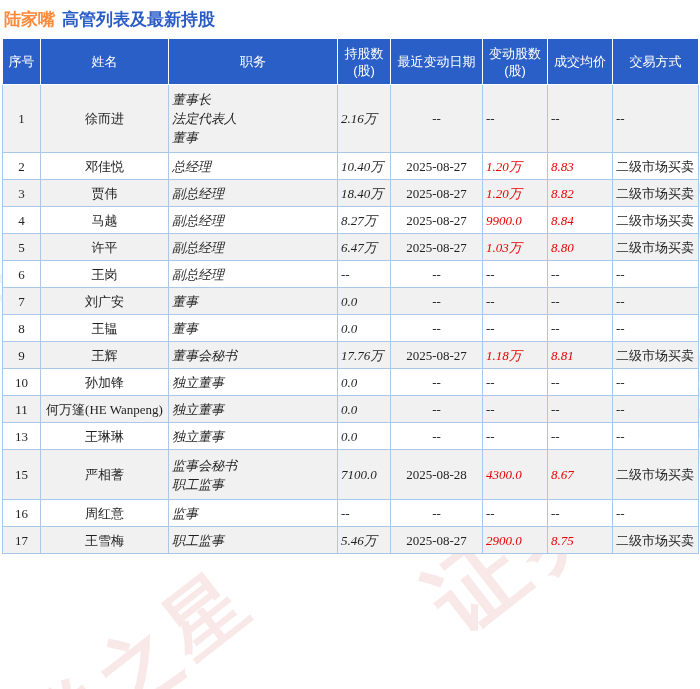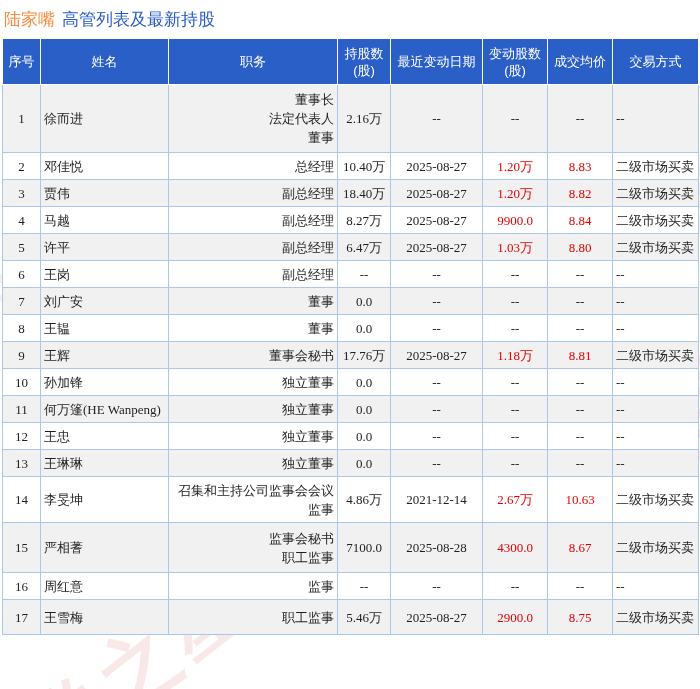--- a/index.html
+++ b/index.html
@@ -16,40 +16,40 @@
   .wm-pink{color:rgba(205,80,80,0.13);}
   .wm1{left:-30px;top:150px;}
   .wm2{left:200px;top:330px;}
   .wm3{left:400px;top:430px;font-size:92px;}
   .wm4{left:560px;top:120px;}
   .wm5{left:-60px;top:640px;}
 
   .content{position:relative;z-index:1;}
 
   
-  .title{padding:9px 0 7px 4px;font-size:17px;font-weight:normal;line-height:22px;}
+  .title{padding:9px 0 7px 4px;font-size:17px;font-weight:bold;line-height:22px;}
   .t-stock{color:#fb8a3c;margin-right:7px;}
   .t-rest{color:#2a5cc8;}
 
   
   table{border-collapse:collapse;table-layout:fixed;width:696px;margin-left:2px;
         border:1px solid #14532d;}
   th{background:#2b5fc8;color:#ffffff;font-size:13px;font-weight:normal;
      border:1px solid #ffffff;text-align:center;vertical-align:middle;
      white-space:pre-line;line-height:17px;height:45px;padding:0 1px;}
   td{border:1px solid #aac8e8;font-size:13px;color:#1f1f1f;
      font-family:"Liberation Serif","DejaVu Serif",serif;
      vertical-align:middle;padding:0 3px;line-height:19px;overflow:hidden;}
   tbody tr:nth-child(odd) td{background:#f1f1f1;}
   tbody tr:nth-child(even) td{background:#ffffff;}
 
   .c-no{text-align:center;}
-  .c-name{text-align:left;}
-  .c-pos{text-align:right;white-space:pre-line;}
-  .c-num{text-align:center;}
+  .c-name{text-align:center;}
+  .c-pos{text-align:left;white-space:pre-line;font-style:italic;}
+  .c-num{text-align:left;font-style:italic;}
   .c-date{text-align:center;}
   .c-method{text-align:left;}
   .red{color:#e60000;}
 
   
   .footer{margin:9px 0 0 4px;font-size:12.5px;color:#4a4a4a;}
 </style>
 </head>
 <body>
 
@@ -200,49 +200,28 @@
             <td class="c-no">11</td>
             <td class="c-name">何万篷(HE Wanpeng)</td>
             <td class="c-pos">独立董事</td>
             <td class="c-num">0.0</td>
             <td class="c-date">--</td>
             <td class="c-num">--</td>
             <td class="c-num">--</td>
             <td class="c-method">--</td>
           </tr>
           <tr style="height: 27px;">
-            <td class="c-no">12</td>
-            <td class="c-name">王忠</td>
-            <td class="c-pos">独立董事</td>
-            <td class="c-num">0.0</td>
-            <td class="c-date">--</td>
-            <td class="c-num">--</td>
-            <td class="c-num">--</td>
-            <td class="c-method">--</td>
-          </tr>
-          <tr style="height: 27px;">
             <td class="c-no">13</td>
             <td class="c-name">王琳琳</td>
             <td class="c-pos">独立董事</td>
             <td class="c-num">0.0</td>
             <td class="c-date">--</td>
             <td class="c-num">--</td>
             <td class="c-num">--</td>
             <td class="c-method">--</td>
-          </tr>
-          <tr style="height: 46px;">
-            <td class="c-no">14</td>
-            <td class="c-name">李旻坤</td>
-            <td class="c-pos">召集和主持公司监事会会议
-监事</td>
-            <td class="c-num">4.86万</td>
-            <td class="c-date">2021-12-14</td>
-            <td class="c-num red">2.67万</td>
-            <td class="c-num red">10.63</td>
-            <td class="c-method">二级市场买卖</td>
           </tr>
           <tr style="height: 50px;">
             <td class="c-no">15</td>
             <td class="c-name">严相蓍</td>
             <td class="c-pos">监事会秘书
 职工监事</td>
             <td class="c-num">7100.0</td>
             <td class="c-date">2025-08-28</td>
             <td class="c-num red">4300.0</td>
             <td class="c-num red">8.67</td>
@@ -251,21 +230,21 @@
           <tr style="height: 27px;">
             <td class="c-no">16</td>
             <td class="c-name">周红意</td>
             <td class="c-pos">监事</td>
             <td class="c-num">--</td>
             <td class="c-date">--</td>
             <td class="c-num">--</td>
             <td class="c-num">--</td>
             <td class="c-method">--</td>
           </tr>
-          <tr style="height: 35px;">
+          <tr style="height: 27px;">
             <td class="c-no">17</td>
             <td class="c-name">王雪梅</td>
             <td class="c-pos">职工监事</td>
             <td class="c-num">5.46万</td>
             <td class="c-date">2025-08-27</td>
             <td class="c-num red">2900.0</td>
             <td class="c-num red">8.75</td>
             <td class="c-method">二级市场买卖</td>
           </tr>
         </tbody>

